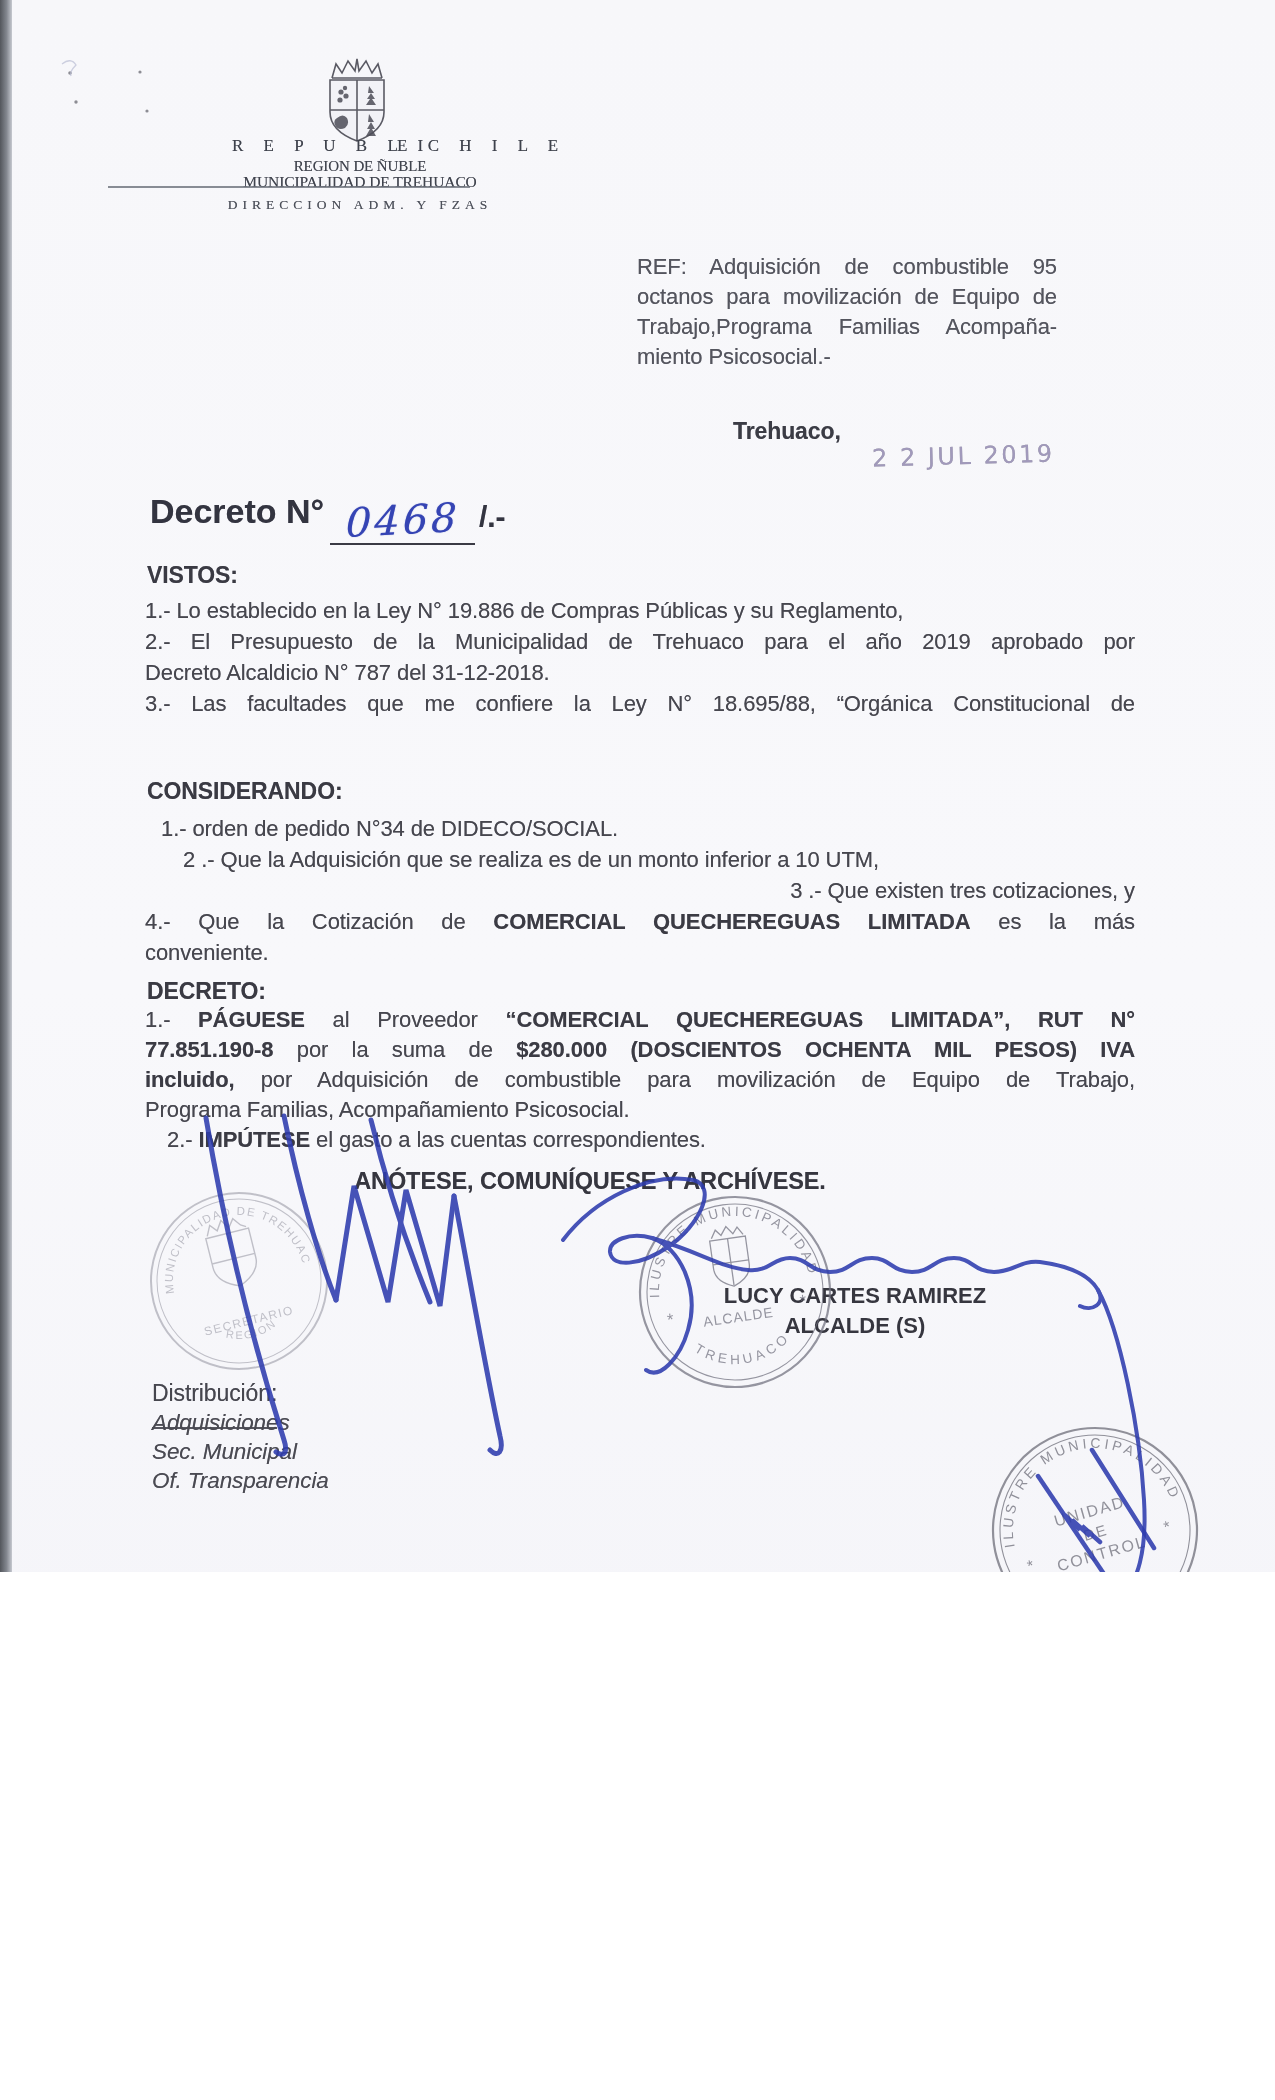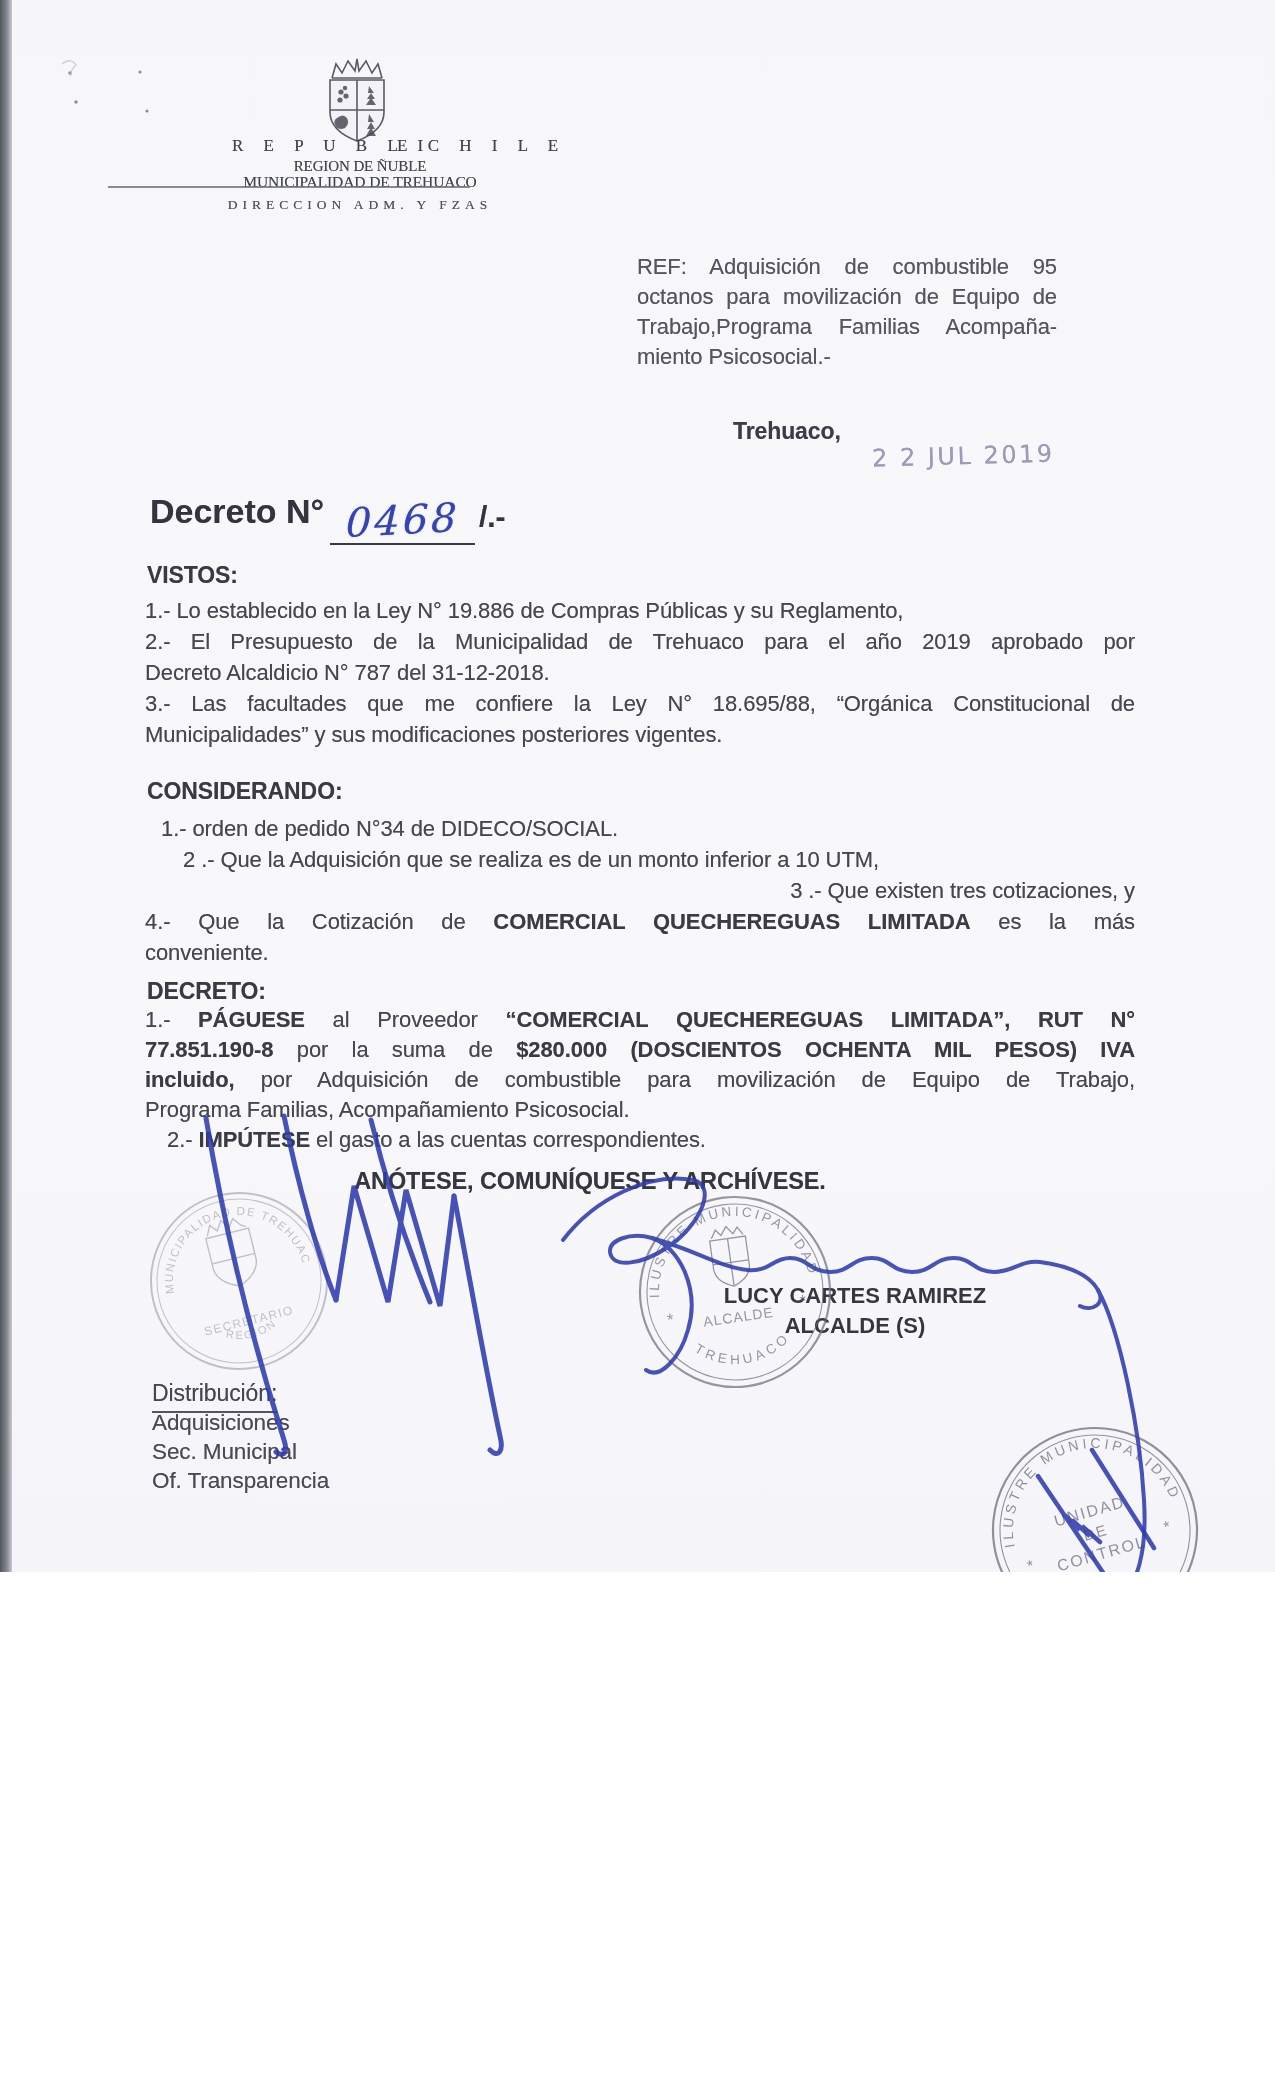--- a/index.html
+++ b/index.html
@@ -25,22 +25,22 @@
                letter-spacing:2.5px; transform:rotate(-1.5deg); opacity:.92; }
   .decree-label { font-weight:bold; font-size:34px; color:#333440; letter-spacing:0; }
   .decree-num-wrap { position:absolute; left:330px; top:497px; width:145px; height:48px;
                border-bottom:2.5px solid #3a3a44; text-align:center; }
   .decree-num { display:inline-block; font-family:"DejaVu Serif", serif; font-style:italic;
                font-size:40px; color:#3544b4; letter-spacing:3px; transform:rotate(-3deg) skewX(-5deg);
                text-shadow:0 0 1px rgba(53,68,180,.6); }
   .decree-suffix { font-weight:bold; font-size:30px; color:#333440; }
   .closing { font-weight:bold; font-size:23.5px; color:#36363f; }
   .sig-name { font-weight:bold; font-size:22px; color:#36363f; line-height:30px; }
-  .dist-h { font-size:23px; color:#46464e; border-bottom:2px solid #55555e; display:inline-block; padding-bottom:3px; }
-  .dist-i { font-size:22.5px; color:#4a4a52; line-height:30px; }
+  .dist-h { font-size:23px; color:#46464e; border-bottom:2px solid #55555e; display:inline-block; padding-bottom:19px; }
+  .dist-i { font-size:22.5px; color:#4a4a52; line-height:30px;font-style:italic; }
   .overlay { position:absolute; left:0; top:0; pointer-events:none; }
   svg text { font-family:"Liberation Sans", sans-serif; }
 </style>
 </head>
 <body>
 
 <div class="canvas">
   <div class="scan"></div>
   <div class="scan-edge-left"></div>
   <div class="scan-edge-bottom"></div>
@@ -86,21 +86,20 @@
   <div class="decree-num-wrap">
     <span class="decree-num">0468</span>
   </div>
   <div class="t decree-suffix" style="left:479px; top:502px;">/.-</div>
 
   <div class="t hd" style="left:147px; top:560px;">VISTOS:</div>
   <div class="t" style="left:145px; top:596px; width:990px;">1.- Lo establecido en la Ley N° 19.886 de Compras Públicas y su Reglamento,</div>
   <div class="t just" style="left:145px; top:627px; width:990px;">2.- El Presupuesto de la Municipalidad de Trehuaco para el año 2019 aprobado por</div>
   <div class="t" style="left:145px; top:658px; width:990px;">Decreto Alcaldicio N° 787 del 31-12-2018.</div>
   <div class="t just" style="left:145px; top:689px; width:990px;">3.- Las facultades que me confiere la Ley N° 18.695/88, “Orgánica Constitucional de</div>
-  <div class="t" style="left:145px; top:720px; width:990px;">Municipalidades” y sus modificaciones posteriores vigentes.</div>
 
   <div class="t hd" style="left:147px; top:776px;">CONSIDERANDO:</div>
   <div class="t" style="left:161px; top:814px; width:990px;">1.- orden de pedido N°34  de DIDECO/SOCIAL.</div>
   <div class="t" style="left:145px; top:845px; width:990px;margin-left:38px;">2 .- Que la Adquisición que se realiza es de un monto inferior a 10 UTM,</div>
   <div class="t" style="left:145px; top:876px; width:990px;text-align:right;">3 .- Que existen tres cotizaciones, y</div>
   <div class="t just" style="left:145px; top:907px; width:990px;">
     <span>4.- Que la Cotización de </span><span class="b">COMERCIAL QUECHEREGUAS LIMITADA</span><span> es la más</span>
   </div>
   <div class="t" style="left:145px; top:938px; width:990px;">conveniente.</div>
 

